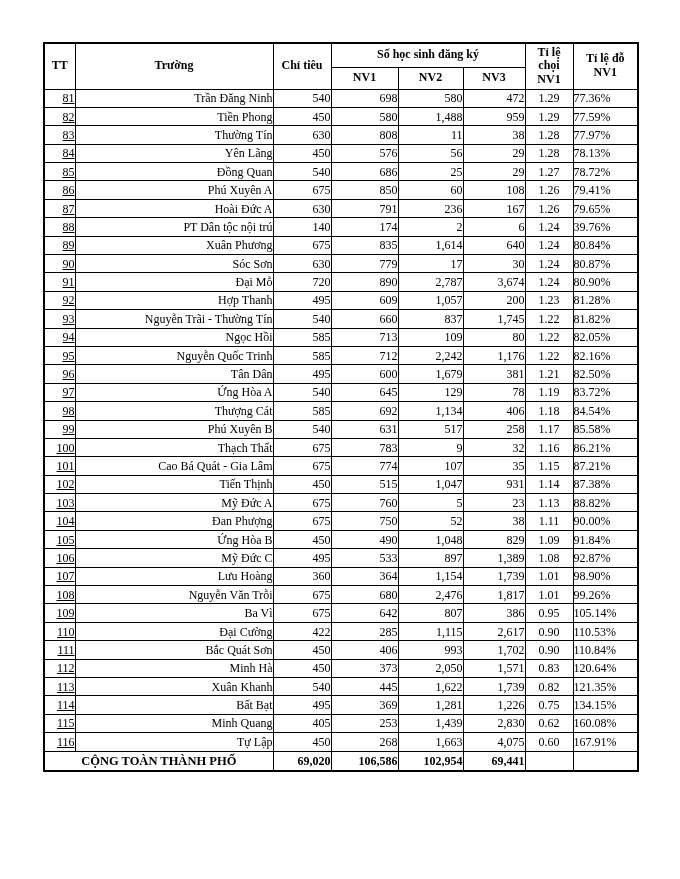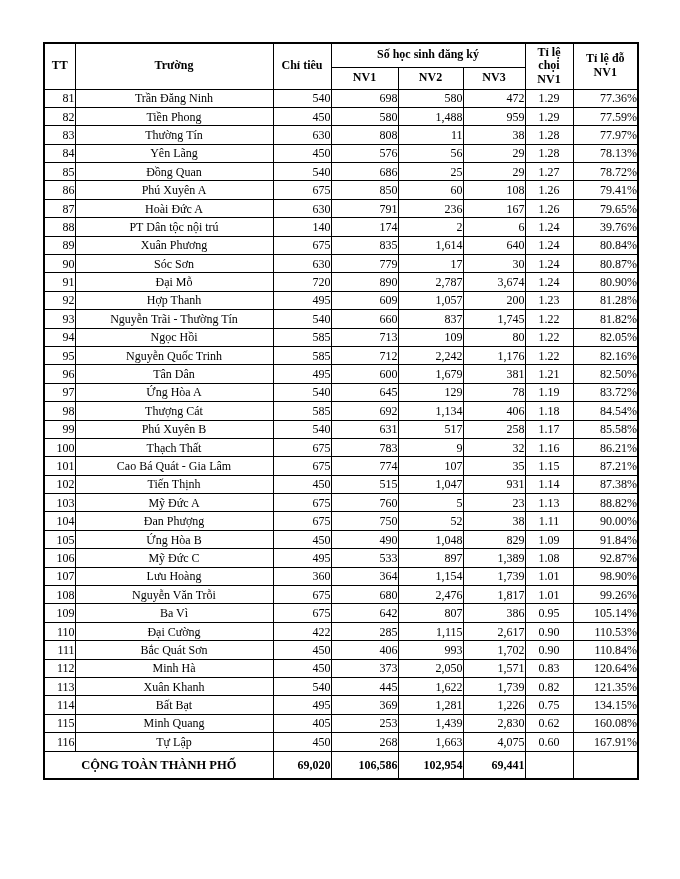--- a/index.html
+++ b/index.html
@@ -44,26 +44,26 @@
     text-align: center;
     vertical-align: middle;
     line-height: 1.15;
     white-space: normal;
     font-size: 12px;
   }
   thead tr.h1 { height: 24px; }
   thead tr.h2 { height: 22px; }
   tbody tr { height: 18.4px; }
   tbody td { vertical-align: middle; line-height: 1; }
-  td.tt     { text-align: right; padding-right: 3px; }
-  td.school { text-align: center;  padding-left: 6px; }
+  td.tt     { text-align: right; padding-right: 3px; text-decoration: underline; }
+  td.school { text-align: right;  padding-left: 6px; }
   td.num    { text-align: right; padding-right: 6px; }
   td.ratio  { text-align: center; padding-right: 2px; }
-  td.pass   { text-align: right; padding-right: 3px; }
-  tr.total-row { height: 28px; }
+  td.pass   { text-align: left; padding-right: 3px; }
+  tr.total-row { height: 20px; }
   tr.total-row td { font-weight: bold; }
   td.total-label { text-align: center; padding: 0; font-size: 12.5px; }
 </style>
 </head>
 <body>
 
 <div class="page">
   <table class="admission">
     <colgroup>
       <col style="width:31px">

